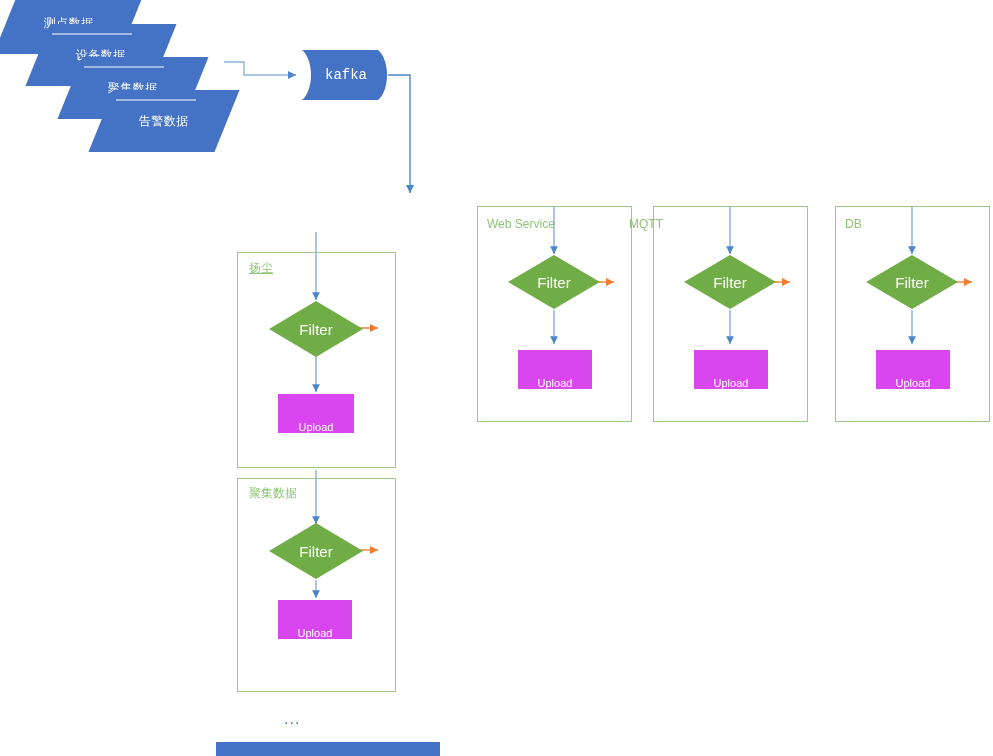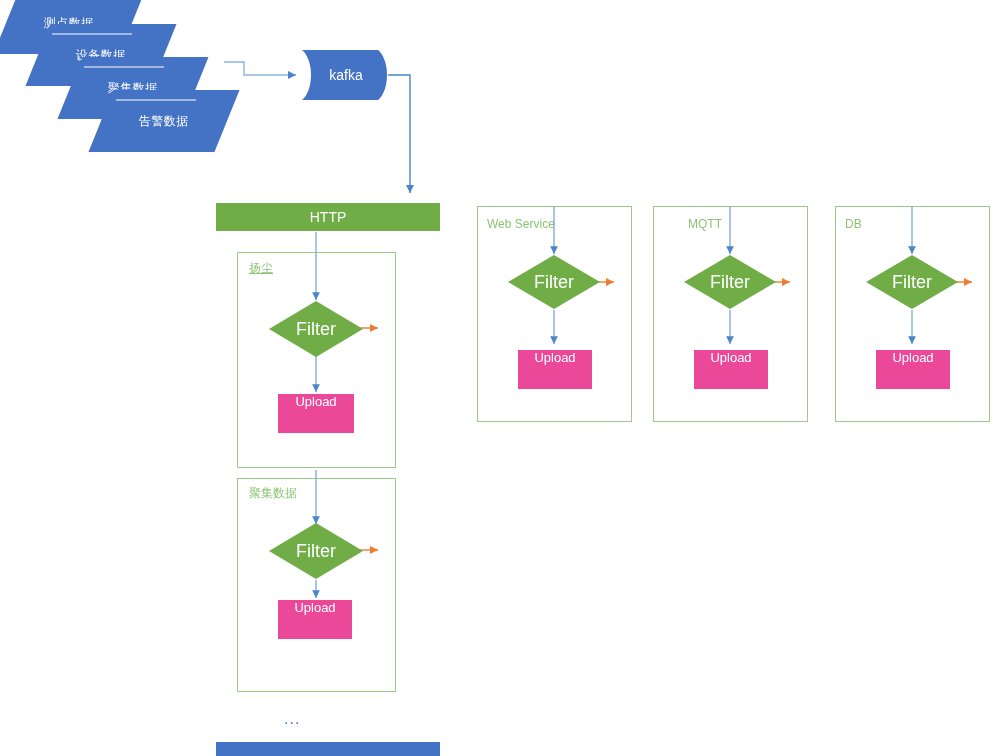--- a/index.html
+++ b/index.html
@@ -25,21 +25,21 @@
     font-size:12px;
     letter-spacing:0.5px;
     white-space:nowrap;
   }
 
   
   .kafka-wrap{position:absolute;left:298px;top:48px;width:96px;height:54px;}
   .kafka-label{
     position:absolute;left:0;top:0;width:96px;height:54px;
     display:flex;align-items:center;justify-content:center;
-    color:#ffffff;font-size:14px;z-index:2;pointer-events:none;
+    color:#ffffff;font-size:14px;z-index:2;pointer-events:none;font-family:Liberation Mono, monospace;
   }
 
   
   .bar-green{
     position:absolute;
     background:#70AD47;
     display:flex;align-items:center;justify-content:center;
     color:#ffffff;font-size:14px;
   }
   .bar-blue{
@@ -59,29 +59,29 @@
     color:#8CC474;
     font-size:12px;
     white-space:nowrap;
   }
 
   
   .diamond-wrap{position:absolute;}
   .diamond-label{
     position:absolute;left:0;top:0;right:0;bottom:0;
     display:flex;align-items:center;justify-content:center;
-    color:#ffffff;font-size:18px;z-index:2;pointer-events:none;
+    color:#ffffff;font-size:15px;z-index:2;pointer-events:none;
   }
 
   
   .upload{
     position:absolute;
-    background:#ec4899;
-    display:flex;align-items:flex-start;justify-content:center;
-    color:#ffffff;font-size:13px;
+    background:#d946ef;
+    display:flex;align-items:flex-end;justify-content:center;
+    color:#ffffff;font-size:11px;
   }
 
   
   .ellipsis{
     position:absolute;
     color:#4472C4;
     font-size:16px;
     letter-spacing:1px;
   }
 
@@ -130,23 +130,20 @@
       <marker id="arrO" markerWidth="8" markerHeight="8" refX="6" refY="3" orient="auto" markerUnits="strokeWidth">
         <path d="M0,0 L6,3 L0,6 z" fill="#ED7D31"></path>
       </marker>
     </defs>
 
     <path d="M 224 62 L 244 62 L 244 75 L 296 75" stroke="#8FB4DB" stroke-width="1.4" fill="none" marker-end="url(#arrB)"></path>
 
     <path d="M 388 75 L 410 75 L 410 193" stroke="#4A86C8" stroke-width="1.4" fill="none" marker-end="url(#arrB)"></path>
   </svg>
 
-  <div class="bar-green" style="left:216px;top:203px;width:224px;height:28px;">
-    <span>HTTP</span>
-  </div>
 
   <div class="group" style="left:237px;top:252px;width:159px;height:216px;"></div>
   <div class="group-title" style="left:249px;top:260px;text-decoration:underline;">扬尘</div>
   <svg width="993" height="756">
     <path d="M 316 232 L 316 300" stroke="#7BA7D7" stroke-width="1.3" fill="none" marker-end="url(#arrB)"></path>
     <path d="M 316 356 L 316 392" stroke="#7BA7D7" stroke-width="1.3" fill="none" marker-end="url(#arrB)"></path>
     <path d="M 358 328 L 378 328" stroke="#ED7D31" stroke-width="1.4" fill="none" marker-end="url(#arrO)"></path>
   </svg>
   <div class="diamond-wrap" style="left:268px;top:300px;width:96px;height:58px;">
     <svg width="96" height="58" viewBox="0 0 96 58">
@@ -190,21 +187,21 @@
     <svg width="94" height="56" viewBox="0 0 94 56">
       <polygon points="47,1 93,28 47,55 1,28" fill="#70AD47"></polygon>
     </svg>
     <div class="diamond-label">Filter</div>
   </div>
   <div class="upload" style="left:518px;top:350px;width:74px;height:39px;">
     <span>Upload</span>
   </div>
 
   <div class="group" style="left:653px;top:206px;width:155px;height:216px;"></div>
-  <div class="group-title" style="left:688px;top:217px;">MQTT</div>
+  <div class="group-title" style="left:629px;top:217px;">MQTT</div>
   <svg width="993" height="756">
     <path d="M 730 206 L 730 254" stroke="#7BA7D7" stroke-width="1.3" fill="none" marker-end="url(#arrB)"></path>
     <path d="M 730 310 L 730 344" stroke="#7BA7D7" stroke-width="1.3" fill="none" marker-end="url(#arrB)"></path>
     <path d="M 773 282 L 790 282" stroke="#ED7D31" stroke-width="1.4" fill="none" marker-end="url(#arrO)"></path>
   </svg>
   <div class="diamond-wrap" style="left:683px;top:254px;width:94px;height:56px;">
     <svg width="94" height="56" viewBox="0 0 94 56">
       <polygon points="47,1 93,28 47,55 1,28" fill="#70AD47"></polygon>
     </svg>
     <div class="diamond-label">Filter</div>

